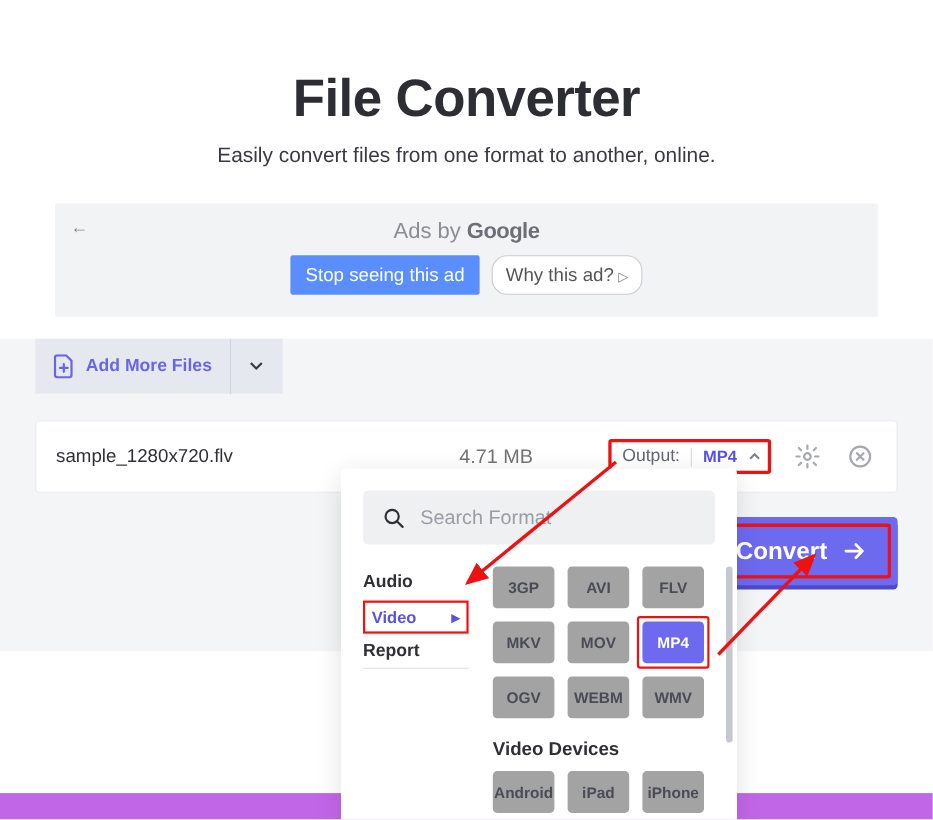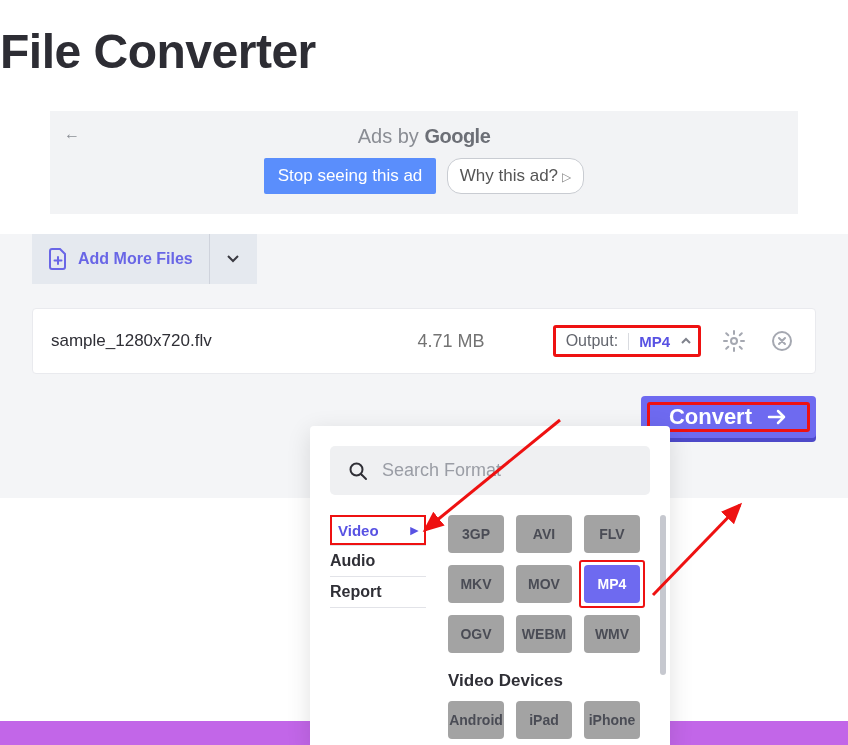--- a/index.html
+++ b/index.html
@@ -1,18 +1,18 @@
 <!DOCTYPE html>
 <html><head>
 <meta charset="utf-8">
 <style>
   * { box-sizing: border-box; margin: 0; padding: 0; font-family: -apple-system, BlinkMacSystemFont, "Segoe UI", Arial, sans-serif; }
   body { background: #fff; width: 848px; height: 745px; overflow: hidden; position: relative; }
 
-  .hero { text-align: left; padding: 24px 0 18px; }
+  .hero { text-align: center; padding: 62px 0 18px; }
   .hero h1 { font-size: 48px; font-weight: 800; color: #2d2d34; letter-spacing: -0.5px; }
   .hero p  { font-size: 19px; color: #3a3a42; margin-top: 14px; }
 
   .ad-strip { margin: 14px 50px 0; background: #f2f3f5; padding: 14px 14px 20px; position: relative; }
   .ad-back { position: absolute; left: 14px; top: 14px; color: #8a8d94; font-size: 16px; }
   .ad-by   { text-align: center; font-size: 20px; color: #8a8d94; }
   .ad-by .g { font-weight: 600; color: #6c6f76; letter-spacing: -0.5px; }
   .ad-row  { text-align: center; margin-top: 10px; }
   .ad-stop { display: inline-block; background: #5a8efc; color: #fff; border: none; padding: 8px 14px; font-size: 17px; border-radius: 2px; }
   .ad-why  { display: inline-block; background: #fff; color: #555; border: 1px solid #c9ccd2; padding: 7px 12px; font-size: 17px; border-radius: 14px; margin-left: 6px; }
@@ -34,21 +34,21 @@
   
   .outwrap { display: flex; align-items: center; border: 3px solid #e11; border-radius: 3px; padding: 4px 6px 4px 10px; gap: 10px; }
   .outlabel { font-size: 16px; color: #63666e; }
   .outval { display: flex; align-items: center; gap: 10px; border-left: 1px solid #d9dbe0; padding-left: 10px; color: #5852e3; font-weight: 800; font-size: 15px; }
   .outval .chev { color: #7f828c; }
 
   .gear, .xbtn { width: 30px; height: 30px; display: flex; align-items: center; justify-content: center; color: #a5a8b1; margin-left: 18px; }
 
   
   .convert-row { display: flex; justify-content: flex-end; margin-top: 22px; padding-right: 0; }
-  .convert { position: relative; background: #6e6af0; color: #fff; border: none; font-size: 22px; font-weight: 700; padding: 8px 28px; border-radius: 4px; display: flex; align-items: center; gap: 14px; box-shadow: 0 4px 0 #4d49c9; }
+  .convert { position: relative; background: #6e6af0; color: #fff; border: none; font-size: 22px; font-weight: 700; padding: 18px 28px; border-radius: 4px; display: flex; align-items: center; gap: 14px; box-shadow: 0 4px 0 #4d49c9; }
   .convert .frame { position: absolute; inset: 6px; border: 3px solid #e11; border-radius: 3px; pointer-events: none; }
 
   
   .dd { position: absolute; left: 310px; top: 426px; width: 360px; background: #fff; border-radius: 4px; box-shadow: 0 6px 24px rgba(0,0,0,0.12); padding: 20px 20px 10px; z-index: 10; }
   .search { background: #eff0f2; border-radius: 5px; display: flex; align-items: center; gap: 14px; padding: 14px 18px; }
   .search input { border: none; background: transparent; font-size: 18px; color: #333; outline: none; flex: 1; }
   .search input::placeholder { color: #9a9da5; }
 
   .dd-body { display: flex; margin-top: 20px; gap: 22px; }
   .cats { width: 96px; }
@@ -70,20 +70,21 @@
   
   .footer-strip { position: absolute; left: 0; right: 0; bottom: 0; height: 24px; background: #c266e8; }
 
   svg { display: block; }
 </style>
 </head>
 <body>
 
 <div class="hero">
   <h1>File Converter</h1>
+  <p>Easily convert files from one format to another, online.</p>
 </div>
 
 <div class="ad-strip">
   <span class="ad-back">←</span>
   <div class="ad-by">
     <span>Ads by </span><span class="g">Google</span>
   </div>
   <div class="ad-row">
     <button class="ad-stop">Stop seeing this ad</button>
     <button class="ad-why">
@@ -154,27 +155,27 @@
   <div class="search">
     <svg width="20" height="20" viewBox="0 0 20 20">
       <circle cx="8.5" cy="8.5" r="6" fill="none" stroke="#2f2f36" stroke-width="2"></circle>
       <path d="M13.5 13.5L18 18" stroke="#2f2f36" stroke-width="2" stroke-linecap="round"></path>
     </svg>
     <input type="text" placeholder="Search Format" style="">
   </div>
 
   <div class="dd-body">
     <div class="cats">
+      <div class="cat">Audio</div>
       <div class="cat active-wrap">
         <div class="cat active">
           <span>Video</span>
           <span>▸</span>
         </div>
       </div>
-      <div class="cat">Audio</div>
       <div class="cat">Report</div>
     </div>
 
     <div class="formats">
       <div class="fgrid" id="format-grid">
           <button class="fchip">3GP</button>
           <button class="fchip">AVI</button>
           <button class="fchip">FLV</button>
           <button class="fchip">MKV</button>
           <button class="fchip">MOV</button>

